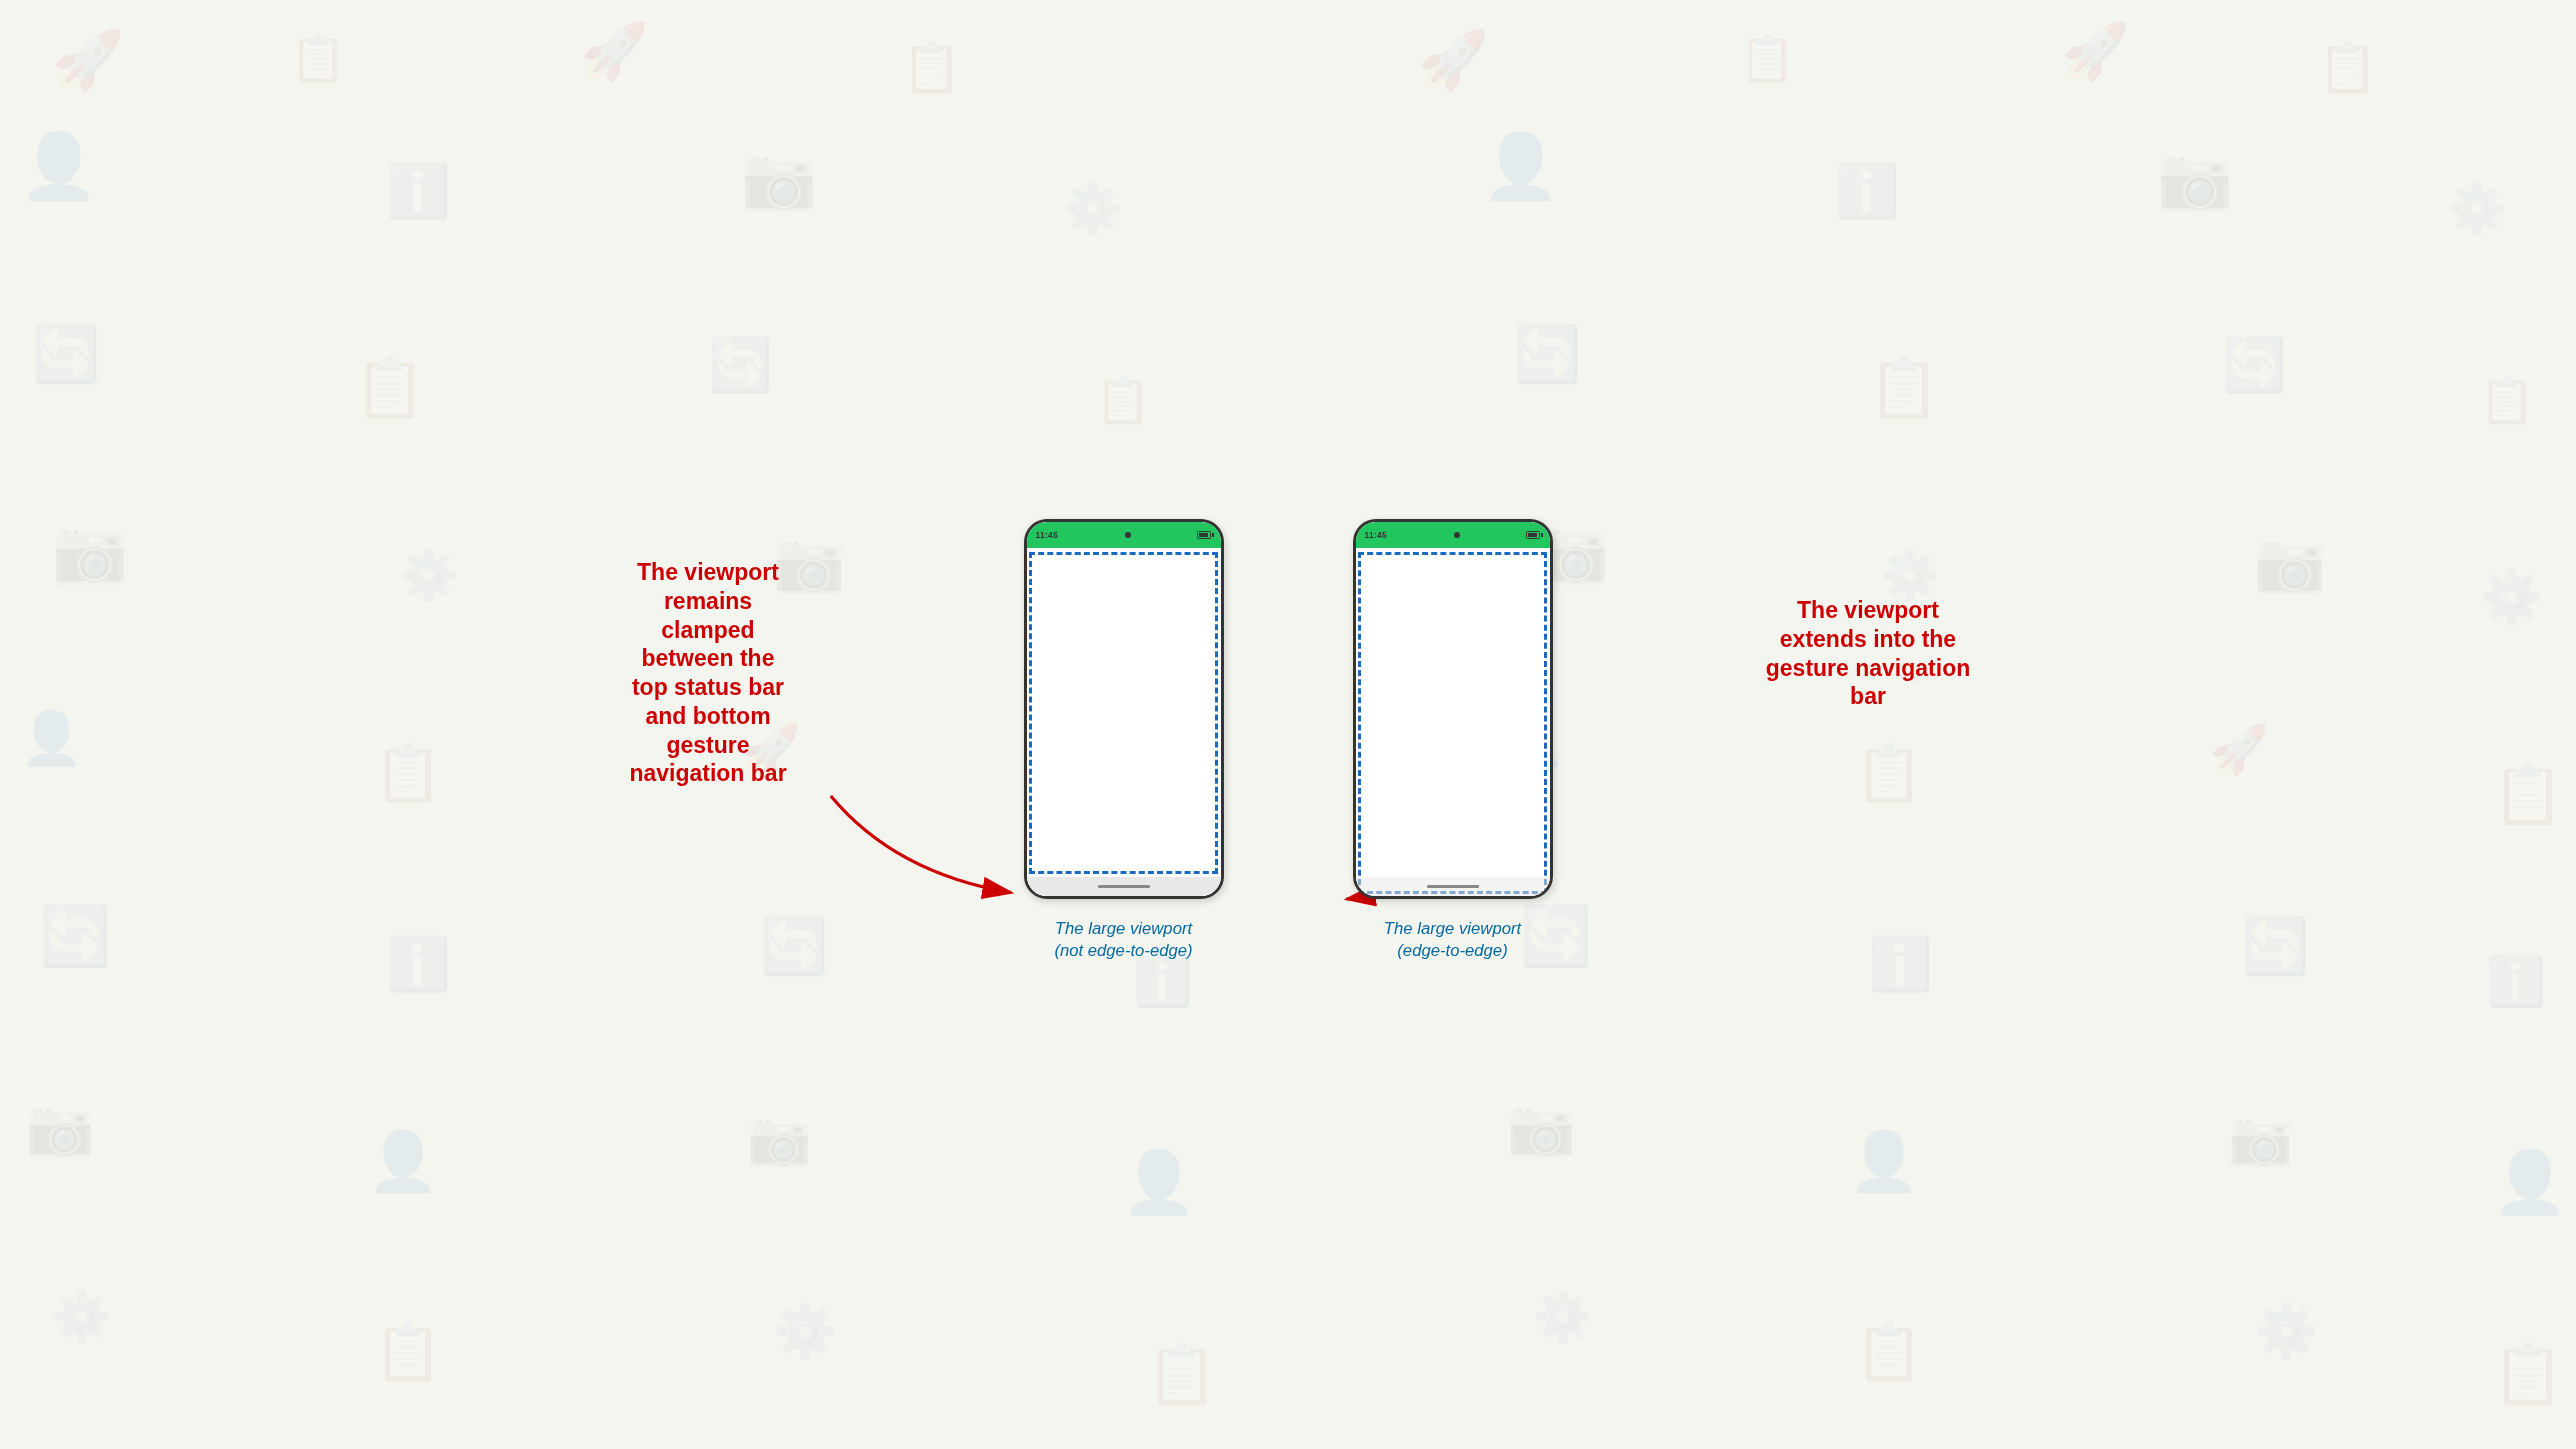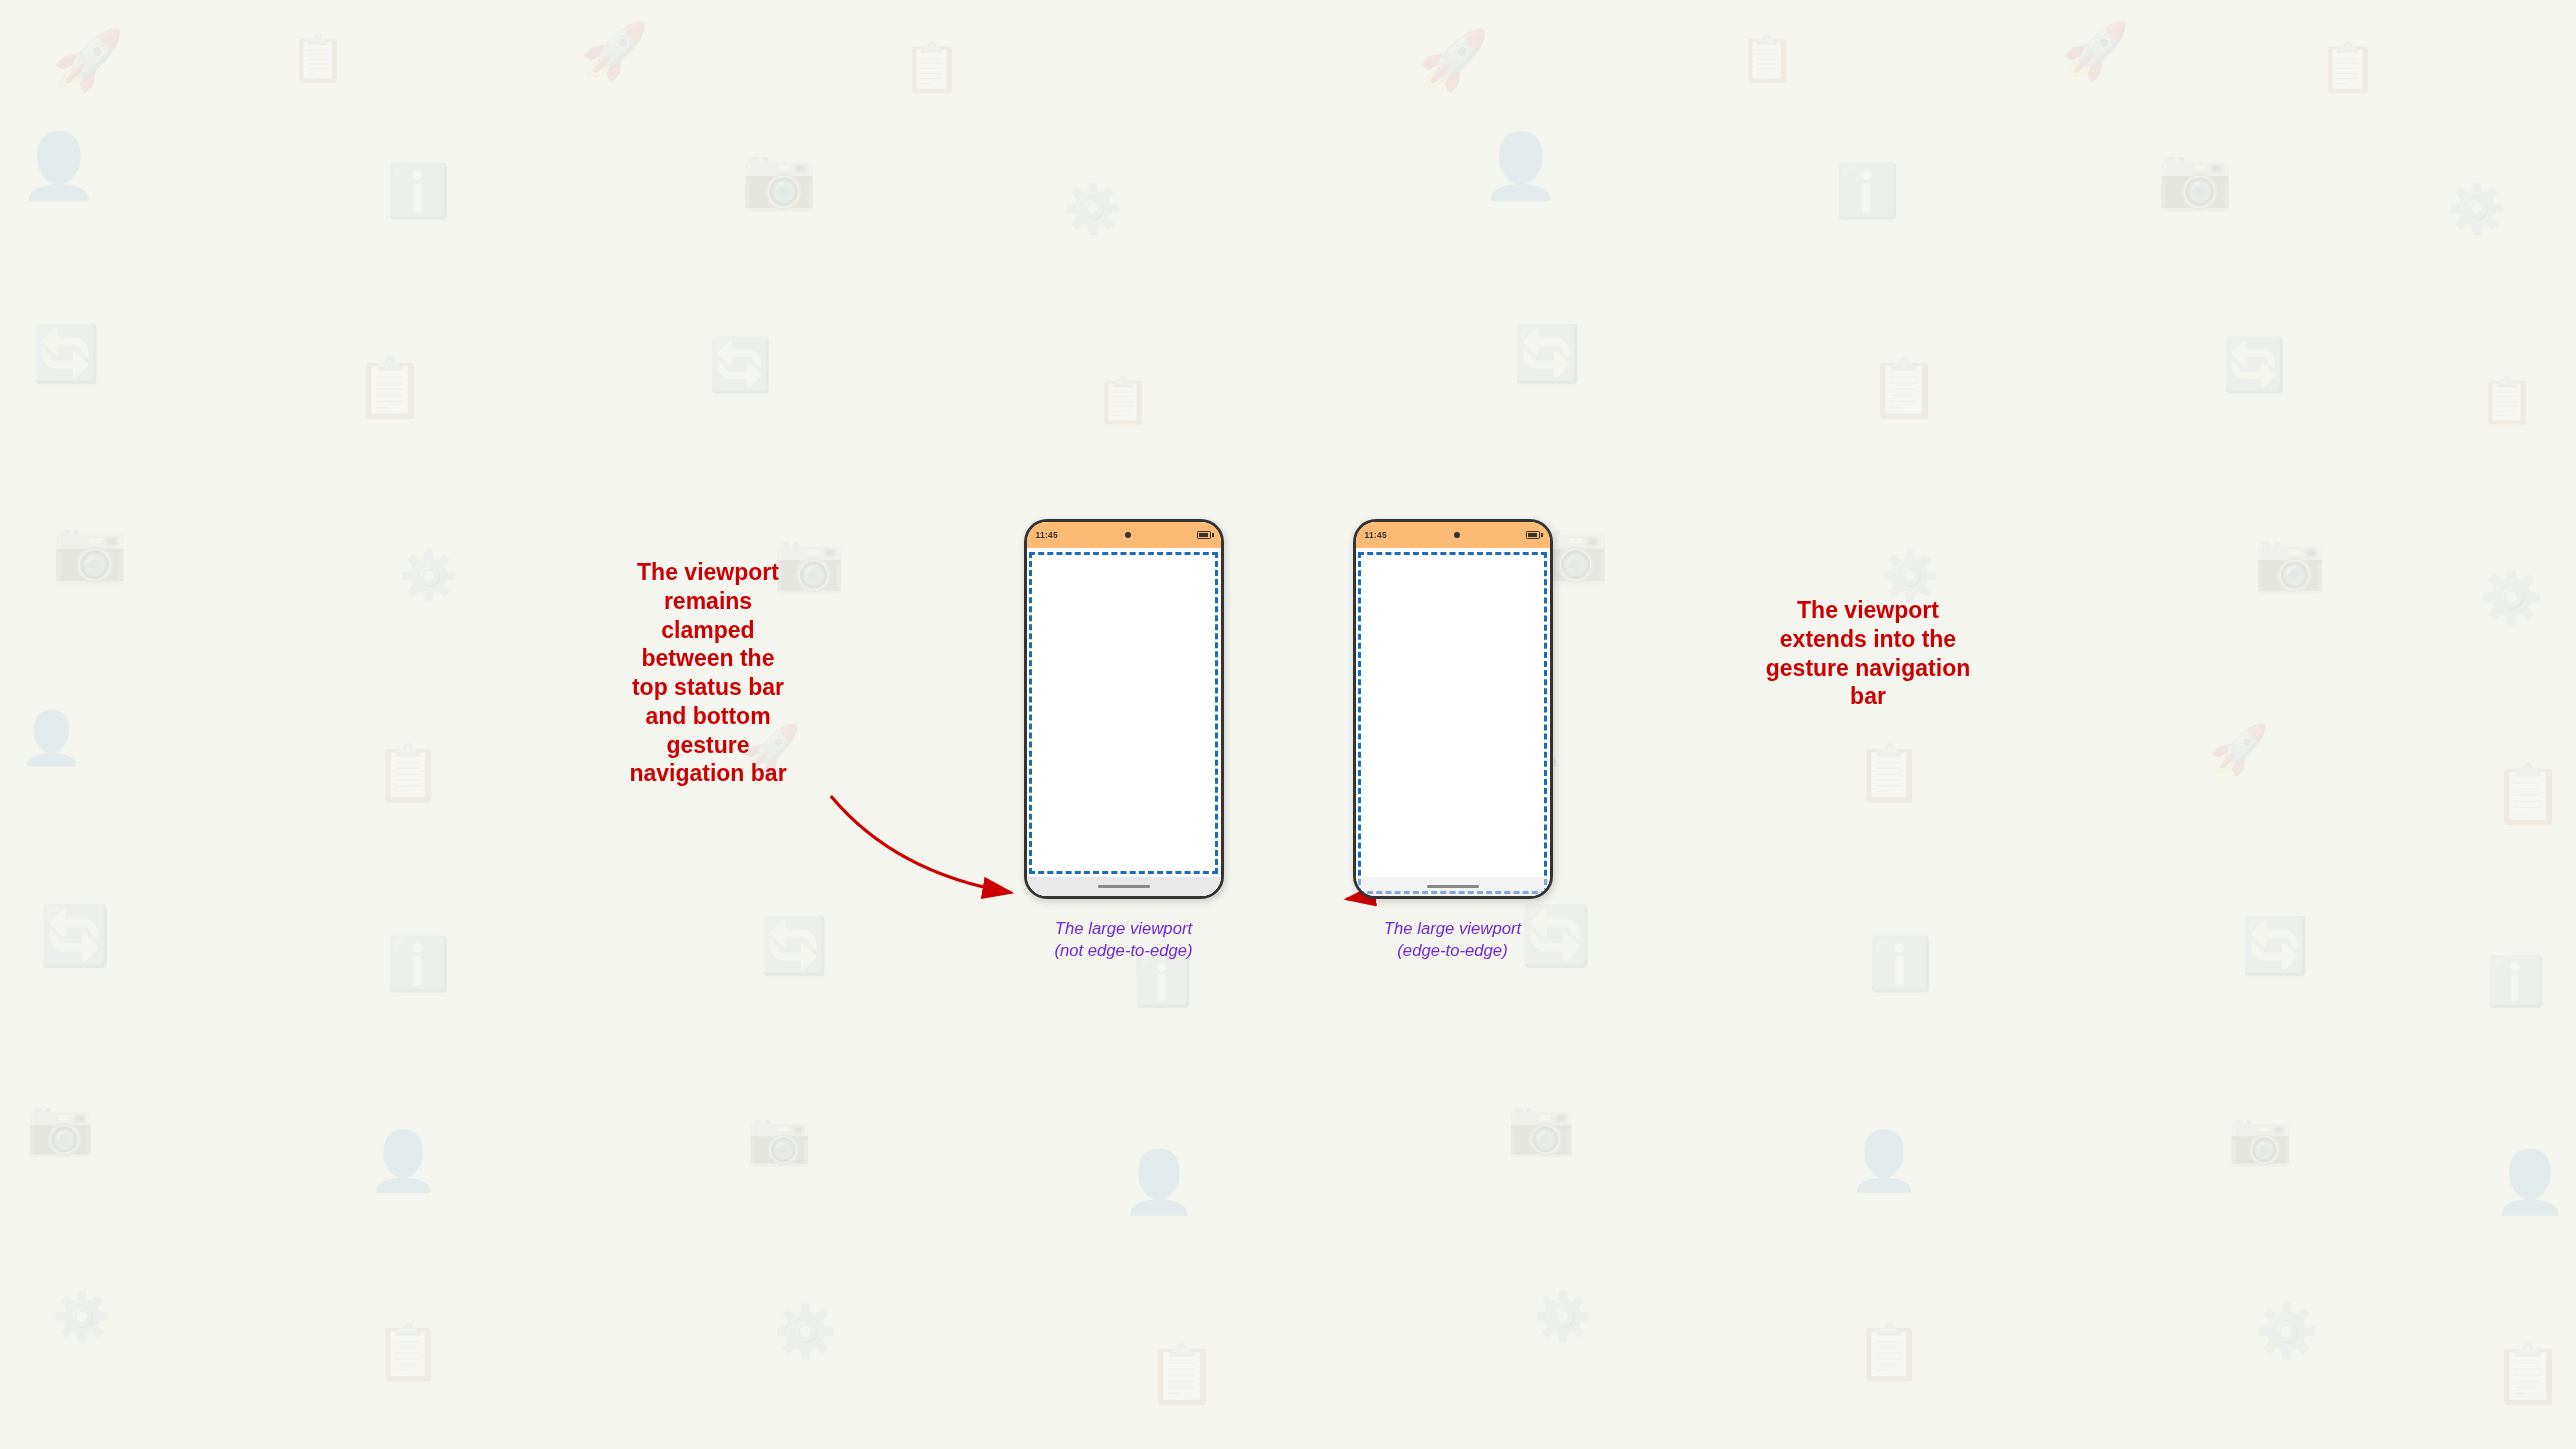--- a/index.html
+++ b/index.html
@@ -57,21 +57,21 @@
       background: #fff;
       position: relative;
       overflow: hidden;
       box-shadow: 1.3px 2.6px 7.7px rgba(0,0,0,0.15);
     }
 
     
     .status-bar {
       width: 100%;
       height: 26px;
-      background: #fdba74;
+      background: #22c55e;
       display: flex;
       align-items: center;
       justify-content: space-between;
       padding: 0 9px;
       flex-shrink: 0;
     }
 
     .status-time {
       font-size: 8.4px;
       font-weight: 600;
@@ -165,21 +165,21 @@
       height: 2.6px;
       background: #888;
       border-radius: 1.3px;
     }
 
     
     .phone-caption {
       text-align: center;
       font-style: italic;
       font-size: 16.7px;
-      color: #6d28d9;
+      color: #0369a1;
       line-height: 1.3;
     }
 
     
     .annotation {
       position: absolute;
       font-family: 'Arial Black', Arial, sans-serif;
       font-weight: 900;
       color: #cc0000;
       font-size: 20.6px;

